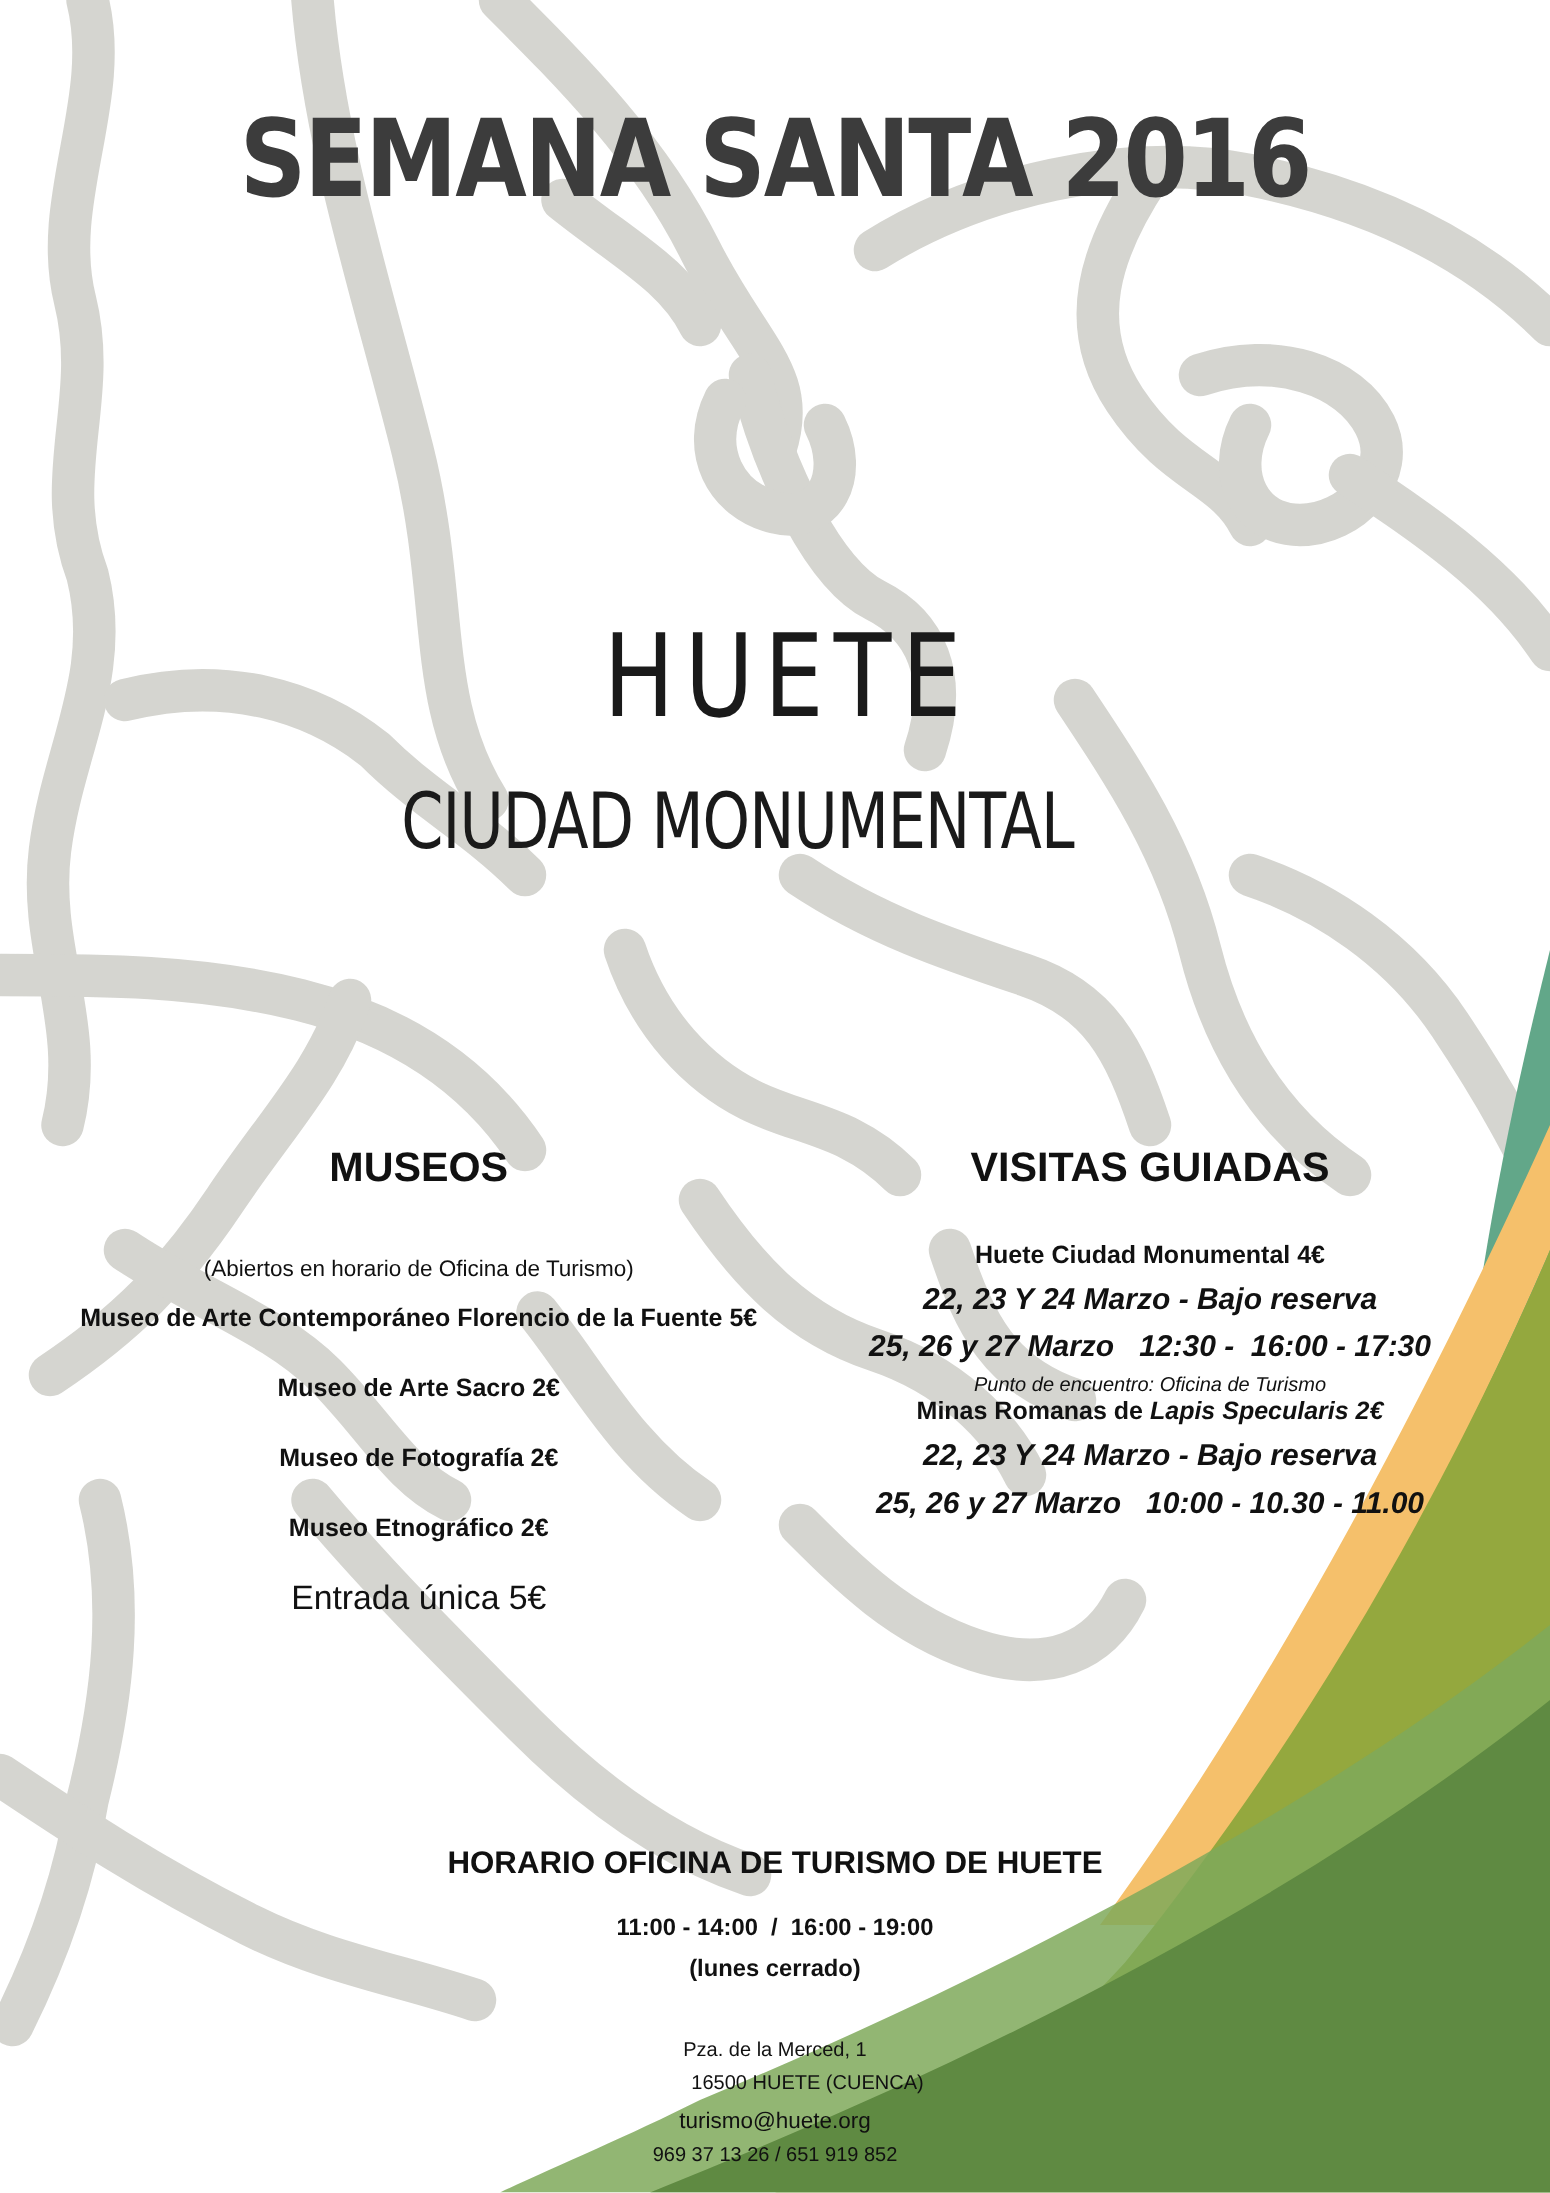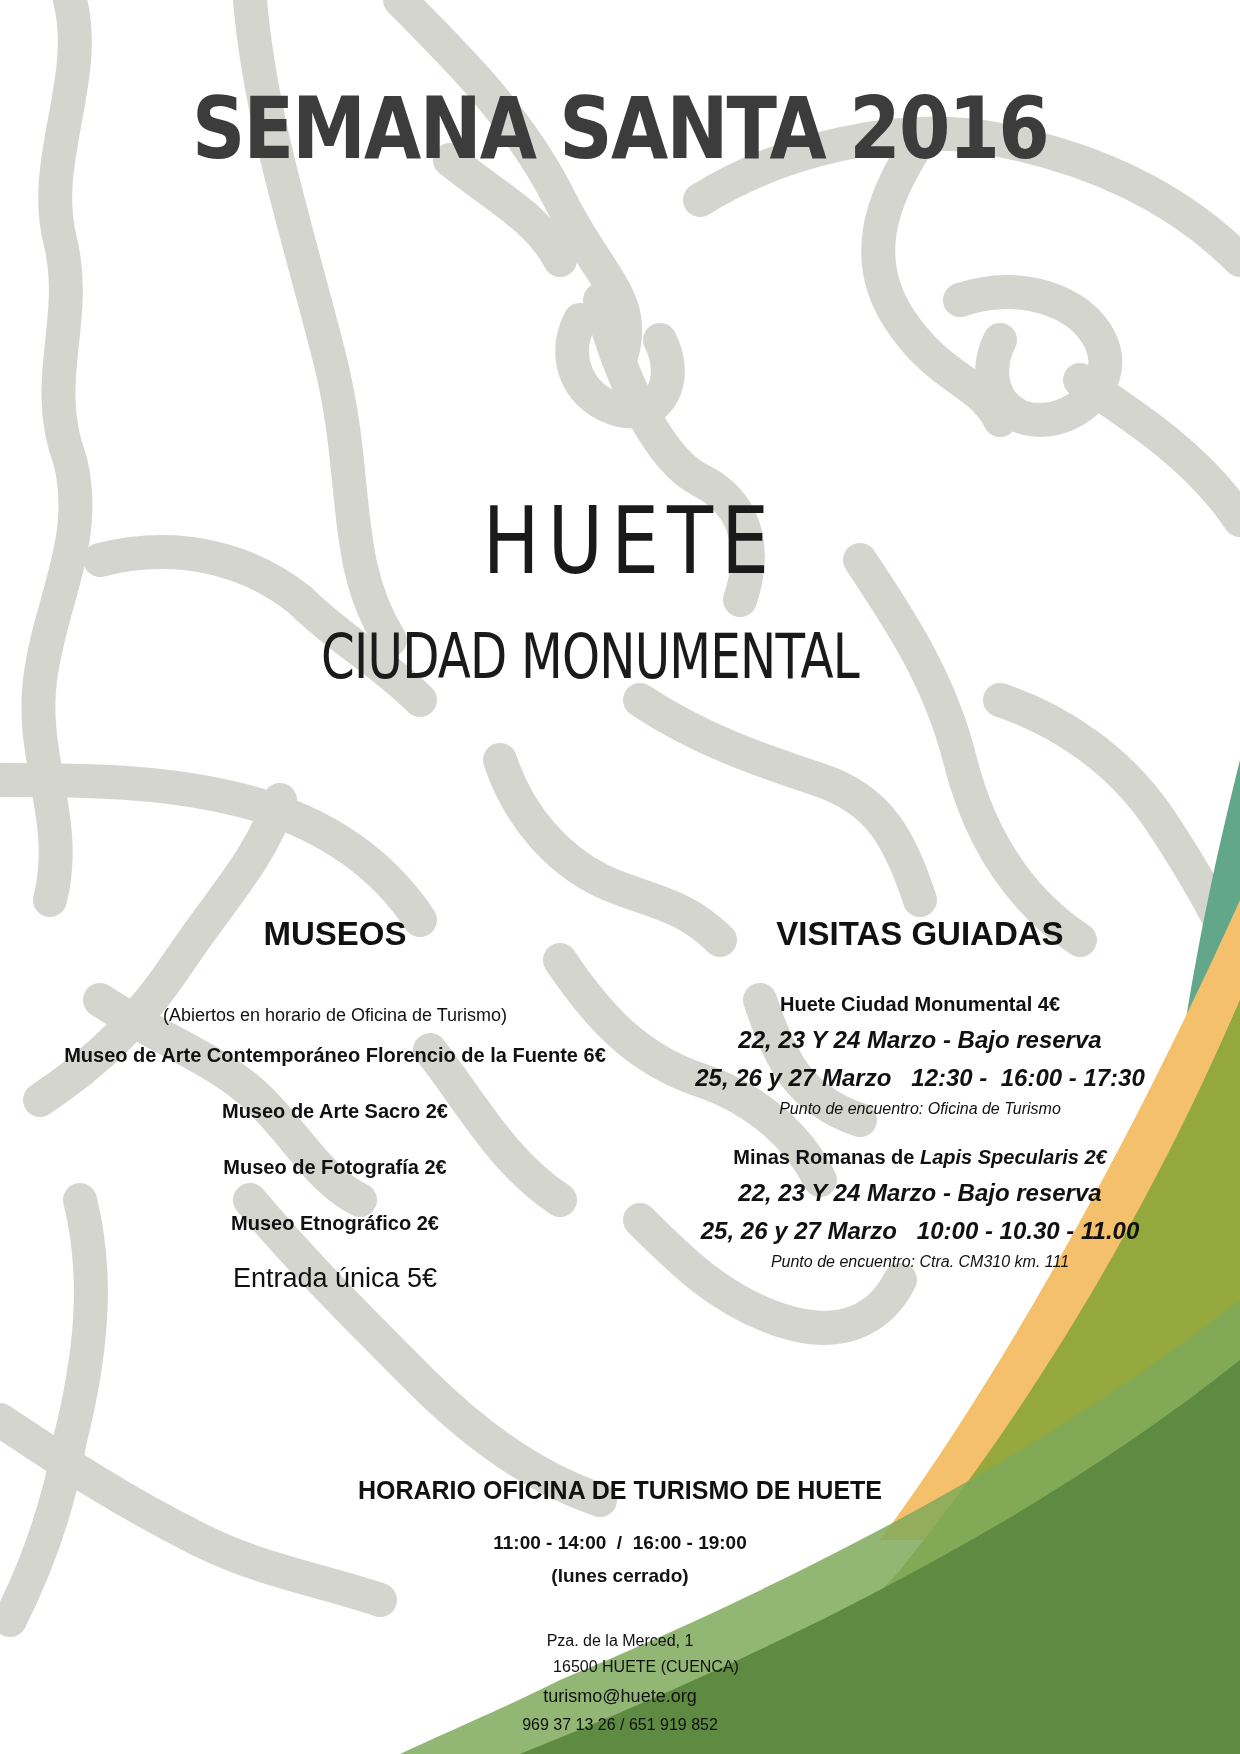--- a/index.html
+++ b/index.html
@@ -34,21 +34,21 @@
   .museum { font-size: 20px; font-weight: 700; }
   .m0 { margin-top: 18px; }
   .m1 { margin-top: 33px; }
   .m2 { margin-top: 33px; }
   .m3 { margin-top: 33px; }
   .single { font-size: 27px; margin-top: 28px; }
   .tour-title { font-size: 20px; font-weight: 700; }
   .t1 { margin-top: 28px; }
   .tour-line { font-size: 24px; font-style: italic; margin-top: 10px; font-weight: bold; }
   .tour-meet { font-size: 16px; font-style: italic; margin-top: 8px; }
-  .t2 { margin-top: 28px; }
+  .t2 { }
   .office { top: 1476px; font-size: 25px; font-weight: 700; }
   .hours { top: 1532px; font-size: 19px; font-weight: 700; }
   .closed { top: 1565px; font-size: 19px; font-weight: 700; }
   .addr { font-size: 16px; }
   .a1 { top: 1632px; } .a2 { top: 1658px; padding-left: 26px; }
   .a3 { top: 1686px; font-size: 18px; } .a4 { top: 1716px; }
 </style>
 </head>
 <body>
 
@@ -89,41 +89,40 @@
 </svg>
 
 <div class="layer title">SEMANA SANTA 2016</div>
 
 <div class="layer logo-main">HUETE</div>
 <div class="layer logo-sub">CIUDAD MONUMENTAL</div>
 
 <section class="col col-left">
   <h2 class="h-section">MUSEOS</h2>
   <div class="museums-note">(Abiertos en horario de Oficina de Turismo)</div>
-  <div class="museum m0">Museo de Arte Contemporáneo Florencio de la Fuente 6€</div>
+  <div class="museum m0">Museo de Arte Contemporáneo Florencio de la Fuente 5€</div>
   <div class="museum m1">Museo de Arte Sacro 2€</div>
   <div class="museum m2">Museo de Fotografía 2€</div>
   <div class="museum m3">Museo Etnográfico 2€</div>
   <div class="single">Entrada única 5€</div>
 </section>
 
 <section class="col col-right">
   <h2 class="h-section">VISITAS GUIADAS</h2>
 
   <div class="tour-title t1">Huete Ciudad Monumental 4€</div>
   <div class="tour-line">22, 23 Y 24 Marzo - Bajo reserva</div>
   <div class="tour-line" style="white-space:pre;">25, 26 y 27 Marzo   12:30 -  16:00 - 17:30</div>
   <div class="tour-meet">Punto de encuentro: Oficina de Turismo</div>
 
   <div class="tour-title t2">
     <span style="white-space:pre;">Minas Romanas de </span><span style="font-style:italic;">Lapis Specularis 2€</span>
   </div>
   <div class="tour-line">22, 23 Y 24 Marzo - Bajo reserva</div>
   <div class="tour-line" style="white-space:pre;">25, 26 y 27 Marzo   10:00 - 10.30 - 11.00</div>
-  <div class="tour-meet">Punto de encuentro: Ctra. CM310 km. 111</div>
 </section>
 
 <div class="layer office">HORARIO OFICINA DE TURISMO DE HUETE</div>
 <div class="layer hours" style="white-space:pre;text-align:center;">11:00 - 14:00  /  16:00 - 19:00</div>
 <div class="layer closed">(lunes cerrado)</div>
 <div class="layer addr a1">Pza. de la Merced, 1</div>
 <div class="layer addr a2">16500 HUETE (CUENCA)</div>
 <div class="layer addr a3">turismo@huete.org</div>
 <div class="layer addr a4">969 37 13 26 / 651 919 852</div>
 

